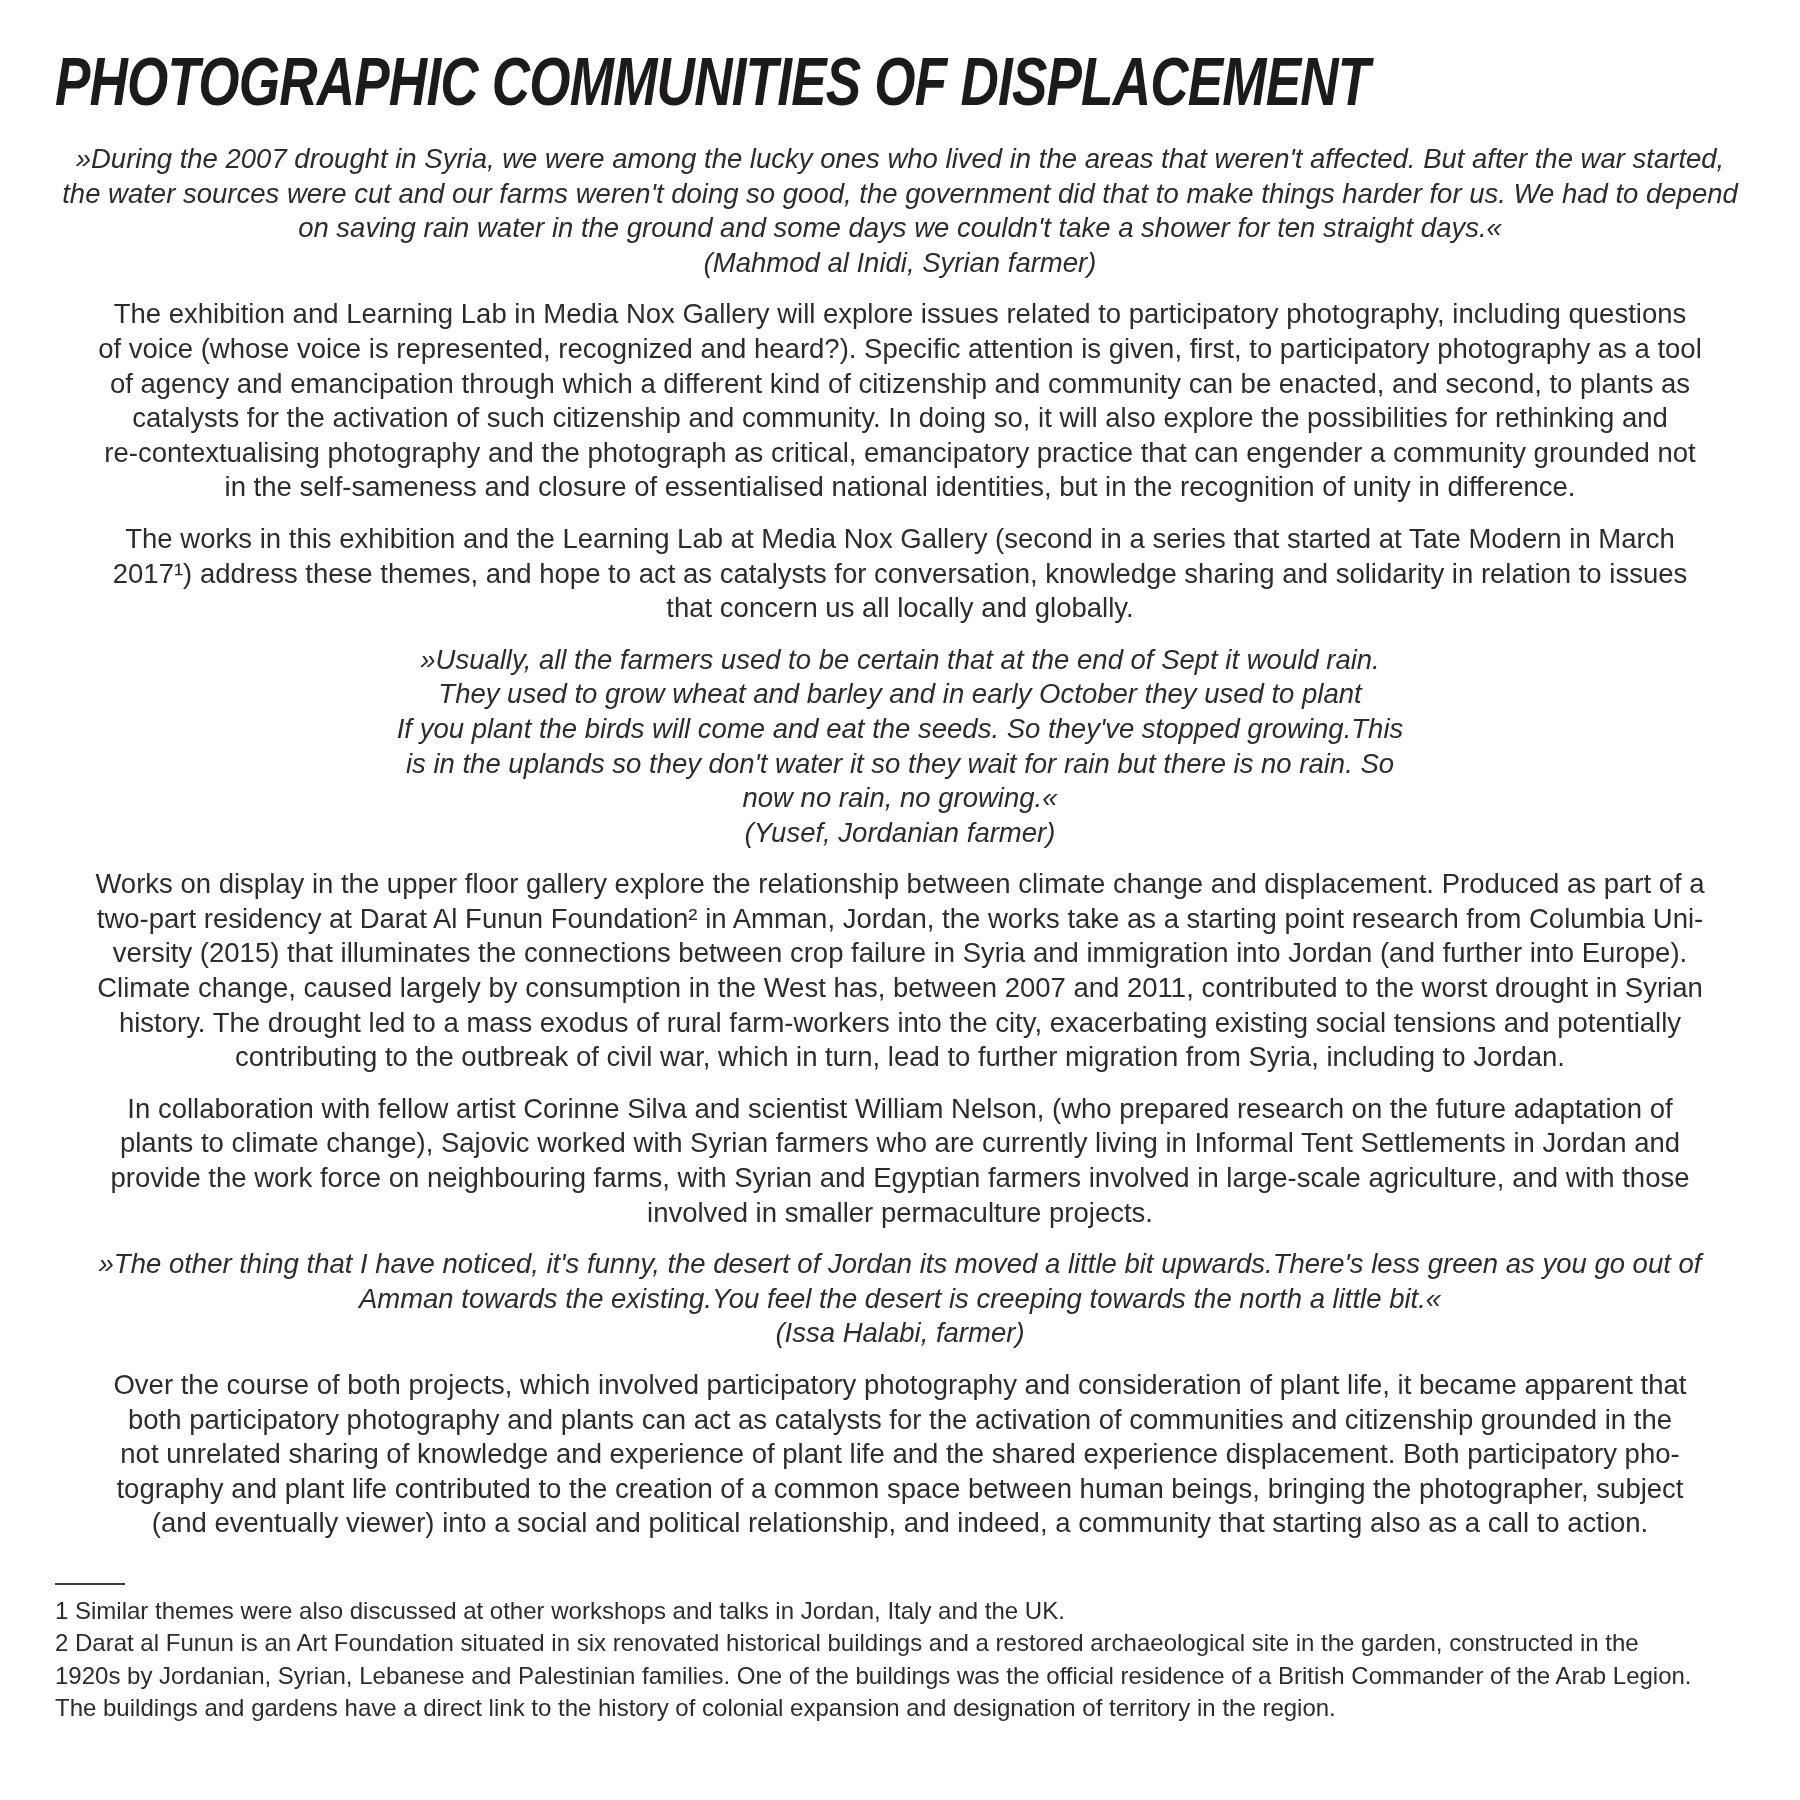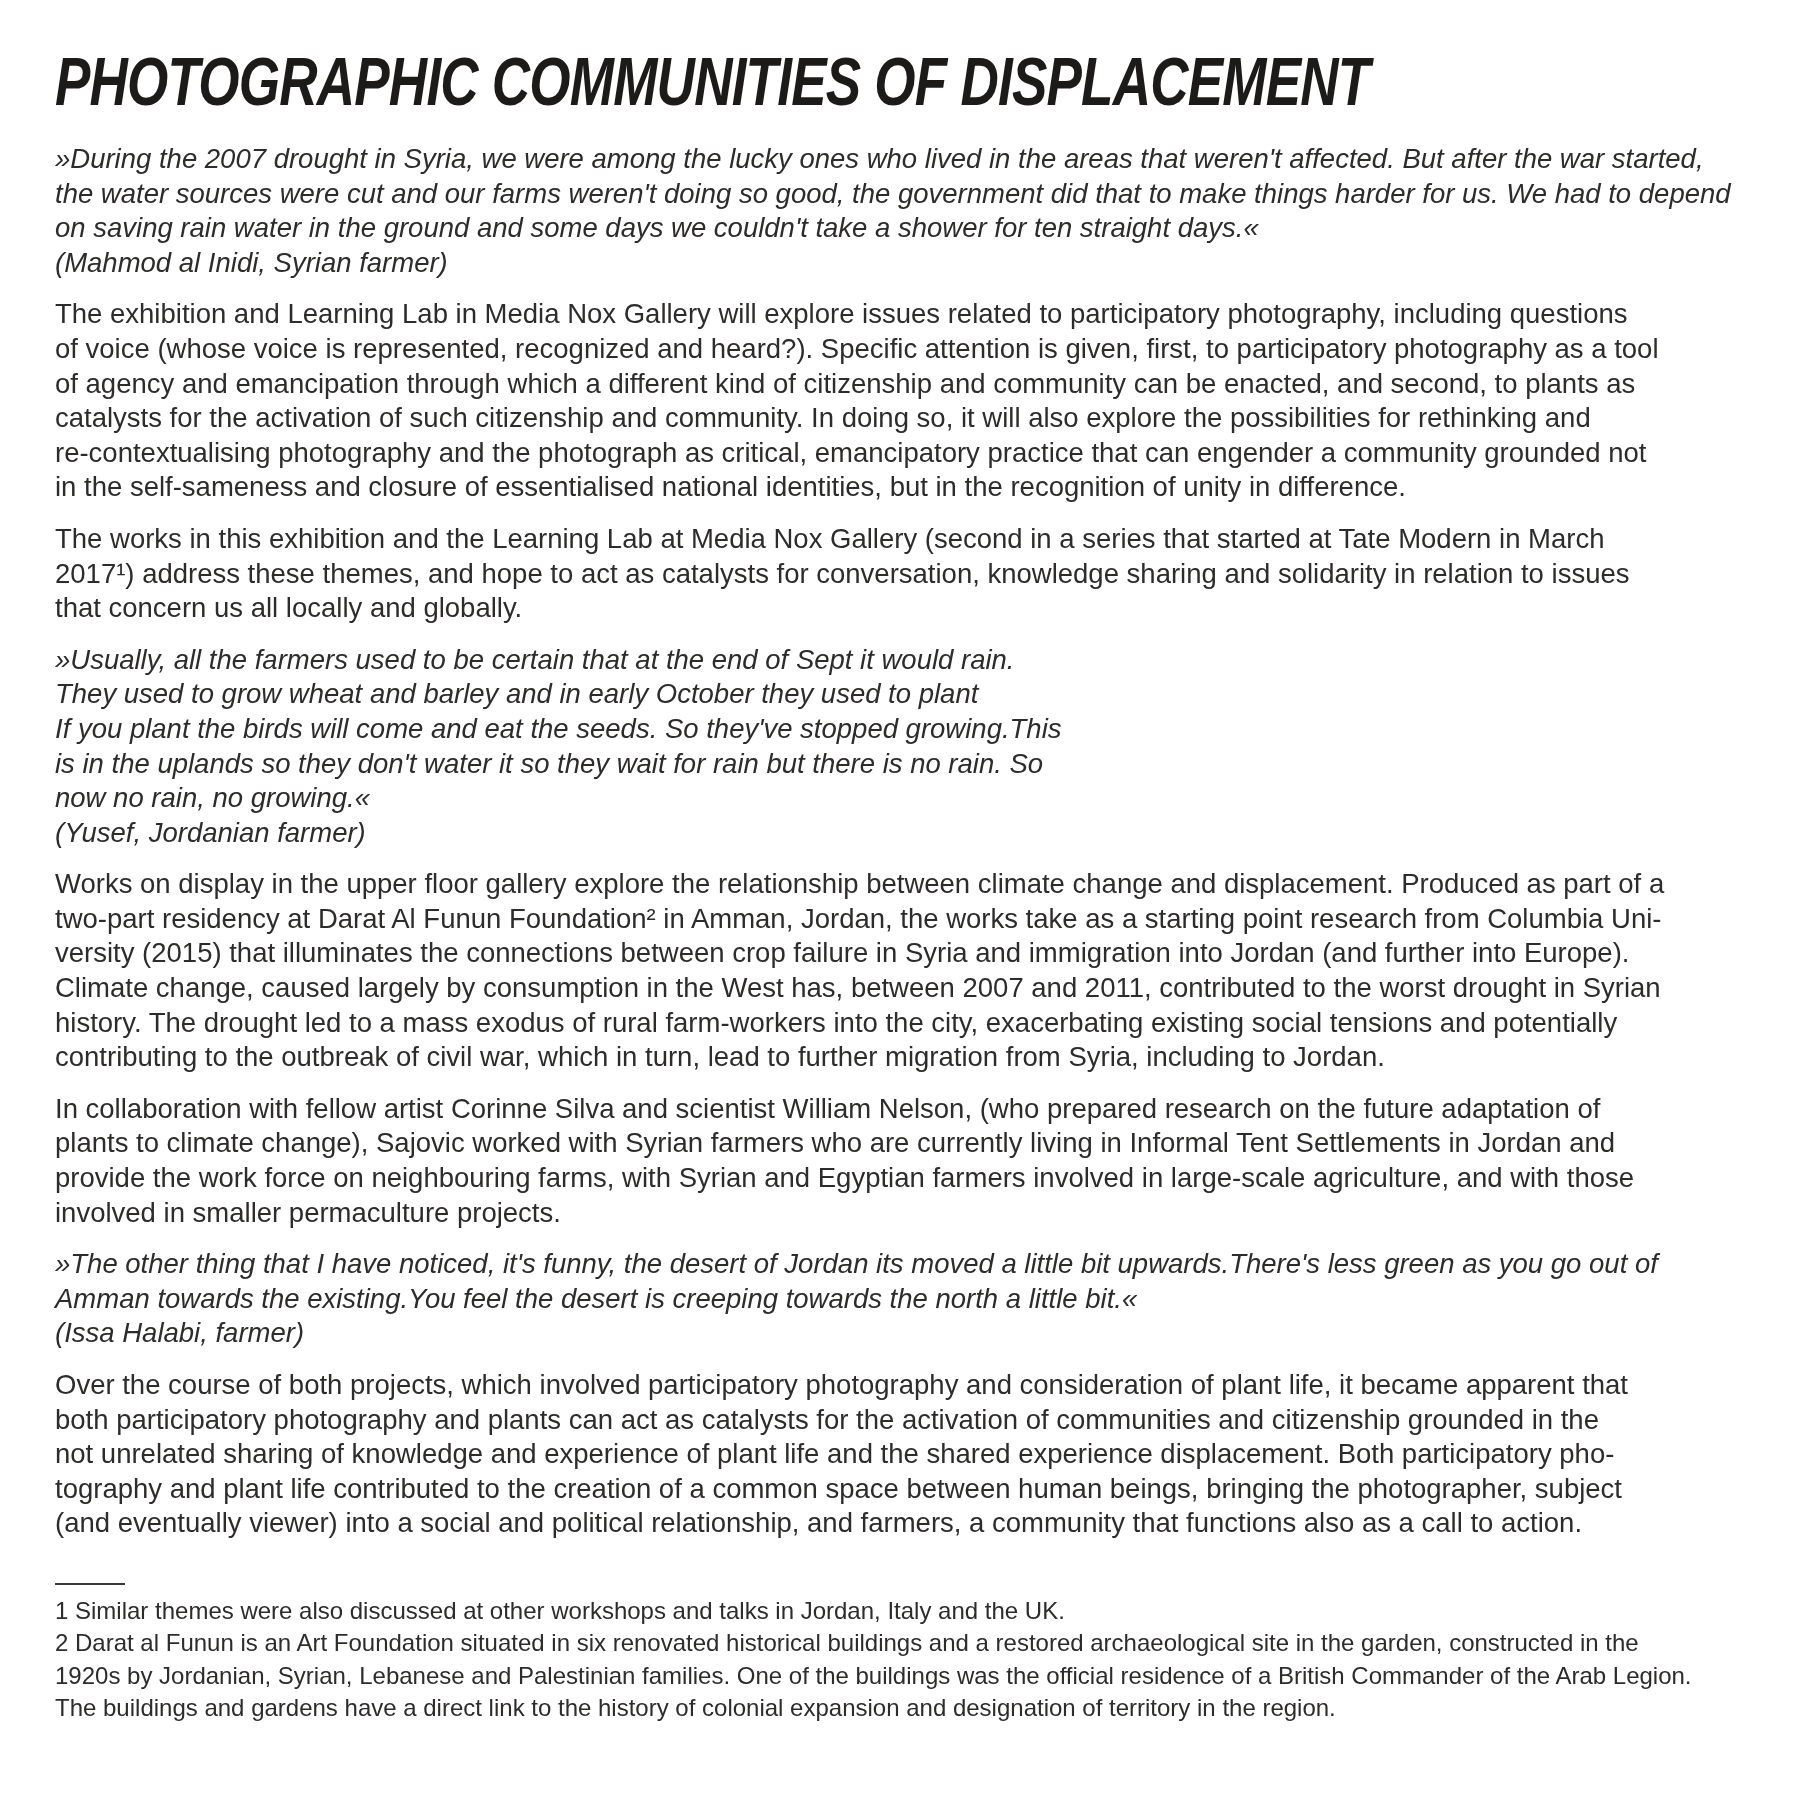--- a/index.html
+++ b/index.html
@@ -44,20 +44,21 @@
   .article {
     font-size: 27.5px;
     line-height: 34.6px;
   }
   .article p {
     margin: 0 0 17px 0;
   }
   .article .line {
     display: block;
     white-space: nowrap;
+    text-align: center;
   }
   .quote {
     font-style: italic;
   }
   .footnotes-sep {
     width: 70px;
     height: 0;
     border-top: 2.5px solid #3a3938;
     margin: 42px 0 10px 0;
   }
@@ -124,21 +125,21 @@
       <p class="quote">
         <span class="line">»The other thing that I have noticed, it's funny, the desert of Jordan its moved a little bit upwards.There's less green as you go out of</span>
         <span class="line">Amman towards the existing.You feel the desert is creeping towards the north a little bit.«</span>
         <span class="line">(Issa Halabi, farmer)</span>
       </p>
       <p class="paragraph">
         <span class="line">Over the course of both projects, which involved participatory photography and consideration of plant life, it became apparent that</span>
         <span class="line">both participatory photography and plants can act as catalysts for the activation of communities and citizenship grounded in the</span>
         <span class="line">not unrelated sharing of knowledge and experience of plant life and the shared experience displacement. Both participatory pho-</span>
         <span class="line">tography and plant life contributed to the creation of a common space between human beings, bringing the photographer, subject</span>
-        <span class="line">(and eventually viewer) into a social and political relationship, and farmers, a community that functions also as a call to action.</span>
+        <span class="line">(and eventually viewer) into a social and political relationship, and indeed, a community that starting also as a call to action.</span>
       </p>
     </main>
 
   <div class="footnotes-sep"></div>
 
   <footer id="footnotes" class="footnotes">
       <span class="line">1 Similar themes were also discussed at other workshops and talks in Jordan, Italy and the UK.</span>
       <span class="line">2 Darat al Funun is an Art Foundation situated in six renovated historical buildings and a restored archaeological site in the garden, constructed in the</span>
       <span class="line">1920s by Jordanian, Syrian, Lebanese and Palestinian families. One of the buildings was the official residence of a British Commander of the Arab Legion.</span>
       <span class="line">The buildings and gardens have a direct link to the history of colonial expansion and designation of territory in the region.</span>

